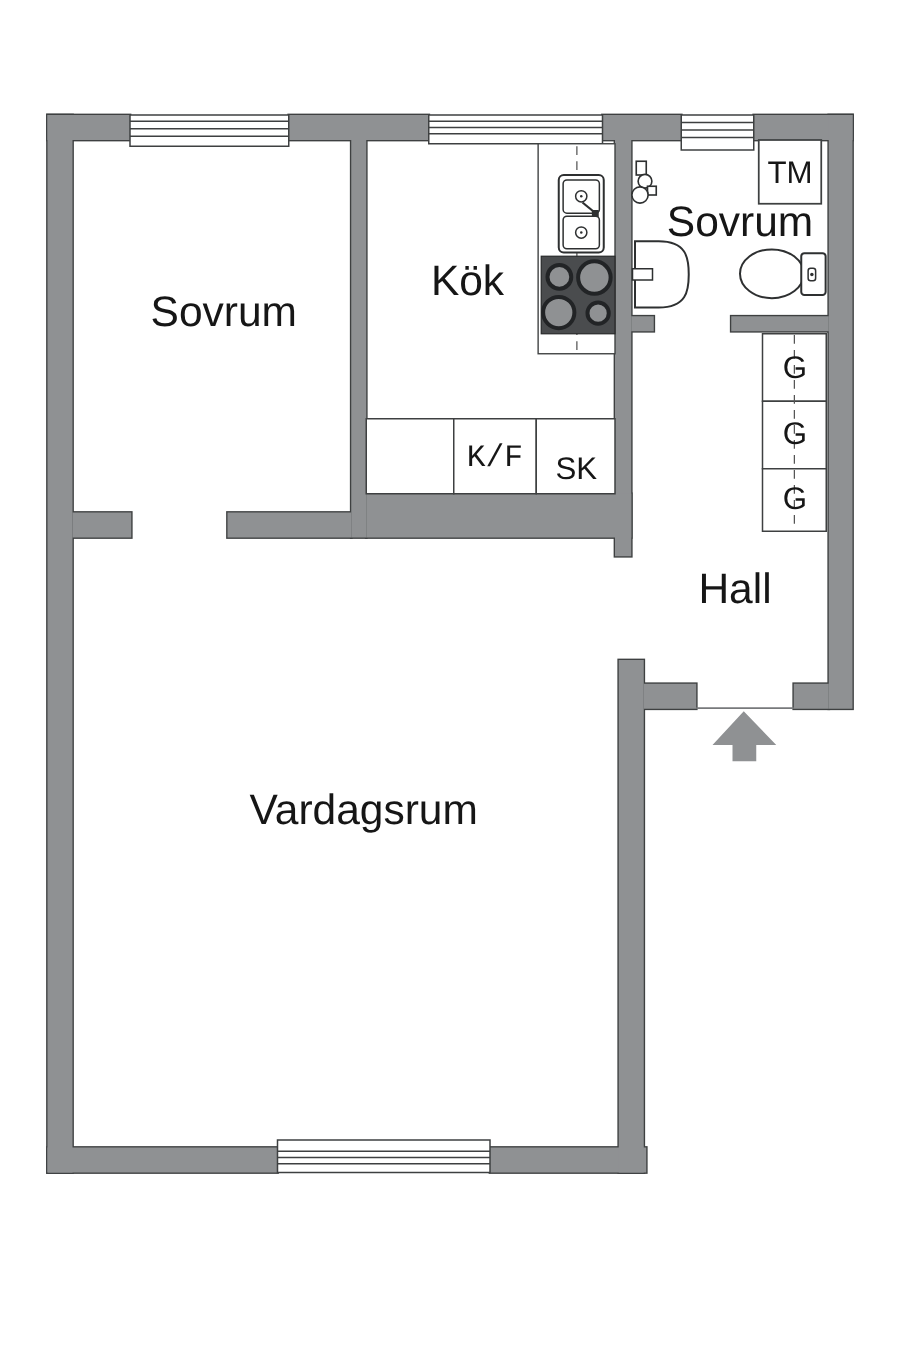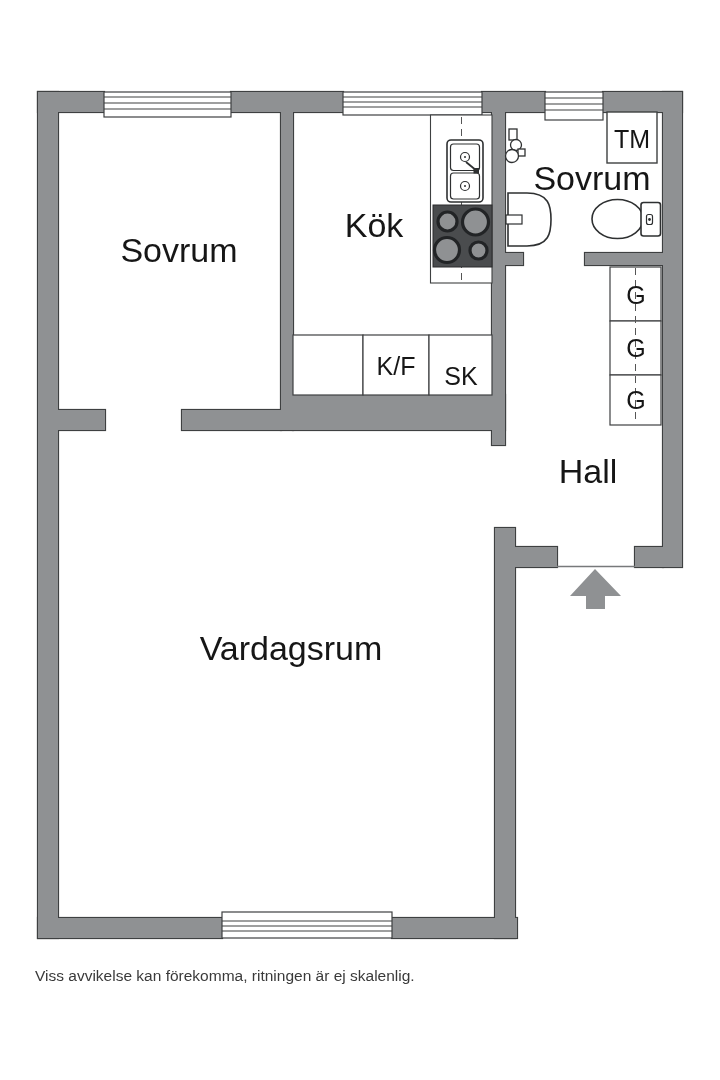--- a/index.html
+++ b/index.html
@@ -164,20 +164,19 @@
     <polygon points="595,569 621,596 605,596 605,609 586,609 586,596 570,596" fill="#8f9193"></polygon>
   </svg>
 
   <div class="room-label" style="left:179px;top:250px;">Sovrum</div>
   <div class="room-label" style="left:362px;top:225px;margin-left:12px;">Kök</div>
   <div class="room-label" style="left:592px;top:178px;">Sovrum</div>
   <div class="room-label" style="left:588px;top:471px;">Hall</div>
   <div class="room-label" style="left:291px;top:648px;text-align:right;">Vardagsrum</div>
 
   <div class="fixture-label" style="left:632px;top:139px;">TM</div>
-  <div class="fixture-label" style="left:396px;top:366px;">K/F</div>
+  <div class="fixture-label" style="left:396px;top:366px;font-family:Liberation Mono, monospace;">K/F</div>
   <div class="fixture-label" style="left:461px;top:376px;">SK</div>
   <div class="fixture-label" style="left:636px;top:295px;">G</div>
   <div class="fixture-label" style="left:636px;top:348px;">G</div>
   <div class="fixture-label" style="left:636px;top:400px;">G</div>
 
-  <div class="footer-note">Viss avvikelse kan förekomma, ritningen är ej skalenlig.</div>
 </div>
 
 </body></html>

